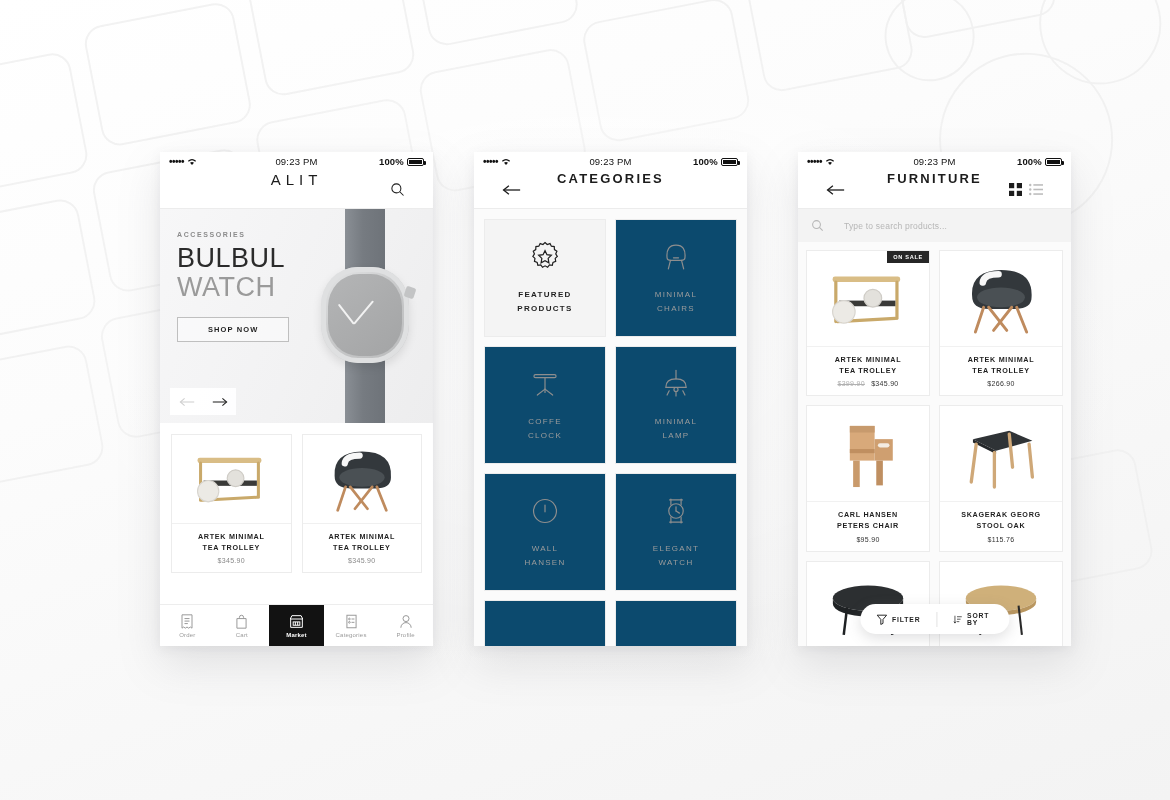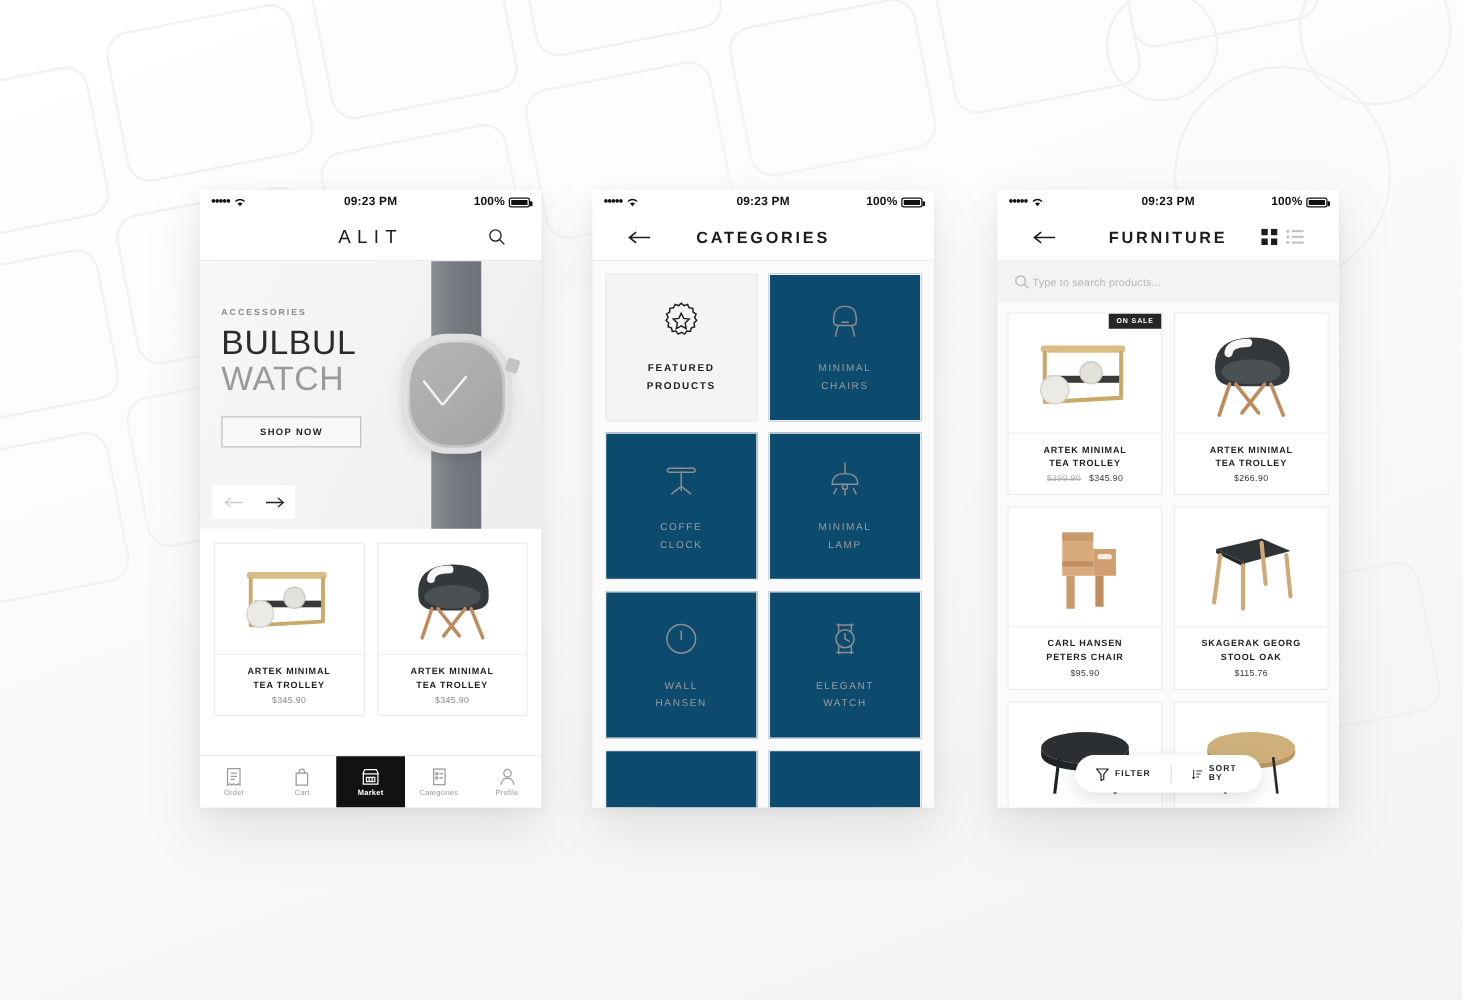--- a/index.html
+++ b/index.html
@@ -31,29 +31,29 @@
 
   
   .statusbar {
     height: 19px; display: flex; align-items: center;
     padding: 0 9px; font-size: 9.5px; font-weight: bold; color: #111;
     background: #fff; letter-spacing: .2px;
   }
   .sb-left { display: flex; align-items: center; gap: 3px; flex: 1; }
   .dots { letter-spacing: -0.5px; font-size: 10px; line-height: 1; }
   .wifi { display:inline-block; }
-  .sb-mid { font-size: 9.5px; font-weight: bold; }
+  .sb-mid { font-size: 9.5px; font-weight: normal; }
   .sb-right { flex: 1; display: flex; align-items: center; justify-content: flex-end; gap: 3px; }
   .batt { width: 17px; height: 8px; border: 1px solid #111; border-radius: 2px; position: relative; }
   .batt::after { content:""; position:absolute; right:-3px; top:2px; width:2px; height:4px; background:#111; border-radius:0 1px 1px 0;}
   .batt i { position:absolute; inset:1px; background:#111; display:block; }
 
   
   .navbar {
-    height: 38px; display: flex; align-items: center;
+    height: 38px; display: flex; 
     padding: 0 28px; background: #fff;
     border-bottom: 1px solid #ececec;
   }
   .nav-title {
     flex: 1; text-align: center;
     font-size: 13px; font-weight: bold; color: #1c1c1c;
     letter-spacing: 2.2px;
   }
   .nav-title.brand { font-size: 15px; letter-spacing: 5px; font-weight: 400; }
   .nav-side { width: 42px; display: flex; align-items: center; gap: 7px; }
@@ -61,21 +61,21 @@
   .icon-btn { cursor: pointer; display: inline-flex; align-items: center; }
   .hamburger { width: 15px; }
   .hamburger span { display:block; height:1.6px; background:#1c1c1c; margin:2.8px 0; border-radius:1px;}
 
   
   .hero {
     position: relative; height: 214px;
     background: linear-gradient(115deg,#f7f7f8 0%, #f2f2f3 55%, #ededee 100%);
     overflow: hidden;
   }
-  .hero-text { position: absolute; left: 17px; top: 38px; z-index: 3; }
+  .hero-text { position: absolute; left: 17px; top: 22px; z-index: 3; }
   .hero-kicker { font-size: 7px; letter-spacing: 1.6px; color: #8c8c8c; font-weight: 600; }
   .hero-h1 { font-size: 27px; line-height: 1.06; letter-spacing: .5px; color: #2b2b2b; font-weight: 300; margin-top: 6px;}
   .hero-h1 .light { color: #9a9a9a; }
   .shop-btn {
     display:inline-block; margin-top: 16px; padding: 7px 30px;
     border: 1px solid #bfbfbf; background: rgba(255,255,255,.45);
     font-size: 7.5px; font-weight: bold; letter-spacing: 1.1px; color: #1f1f1f; cursor: pointer;
   }
   .carousel {
     position: absolute; left: 10px; bottom: 8px; z-index: 4; display: flex;
@@ -130,21 +130,21 @@
   .cat-grid { display:grid; grid-template-columns: 1fr 1fr; gap: 9px; }
   .cat-card {
     height: 118px; border: 1px solid #ececec; background: #0c4a6e;
     display:flex; flex-direction:column; align-items:center; justify-content:center; gap: 14px; cursor:pointer;
   }
   .cat-card.featured { background:#f4f4f4; }
   .cat-label { font-size: 8px; letter-spacing: 1.3px; color:#9c9c9c; text-align:center; line-height:1.7; font-weight:500;}
   .cat-card.featured .cat-label { color:#1f1f1f; font-weight:bold; }
 
   
-  .search-bar { height: 33px; background:#f3f3f3; display:flex; align-items:center; gap:2px; padding: 0 13px; }
+  .search-bar { height: 33px; background:#f3f3f3; display:flex; align-items:center; gap:20px; padding: 0 13px; }
   .search-ph { font-size: 8.5px; color:#b6b6b6; letter-spacing:.2px;}
   .f-body { position:relative; height: 404px; overflow:hidden; background:#fbfbfb; padding: 8px; }
   .f-grid { display:grid; grid-template-columns: 1fr 1fr; gap: 9px; }
   .f-card { border:1px solid #ececec; background:#fff; }
   .f-card .img { height: 95px; position: relative; display:flex; align-items:center; justify-content:center; }
   .f-card .meta { border-top:1px solid #f1f1f1; padding: 7px 3px 8px; text-align:center; }
   .sale-badge {
     position:absolute; right:0; top:0; background:#262626; color:#fff;
     font-size: 5.6px; font-weight:bold; letter-spacing:.7px; padding: 3px 6px;
   }

